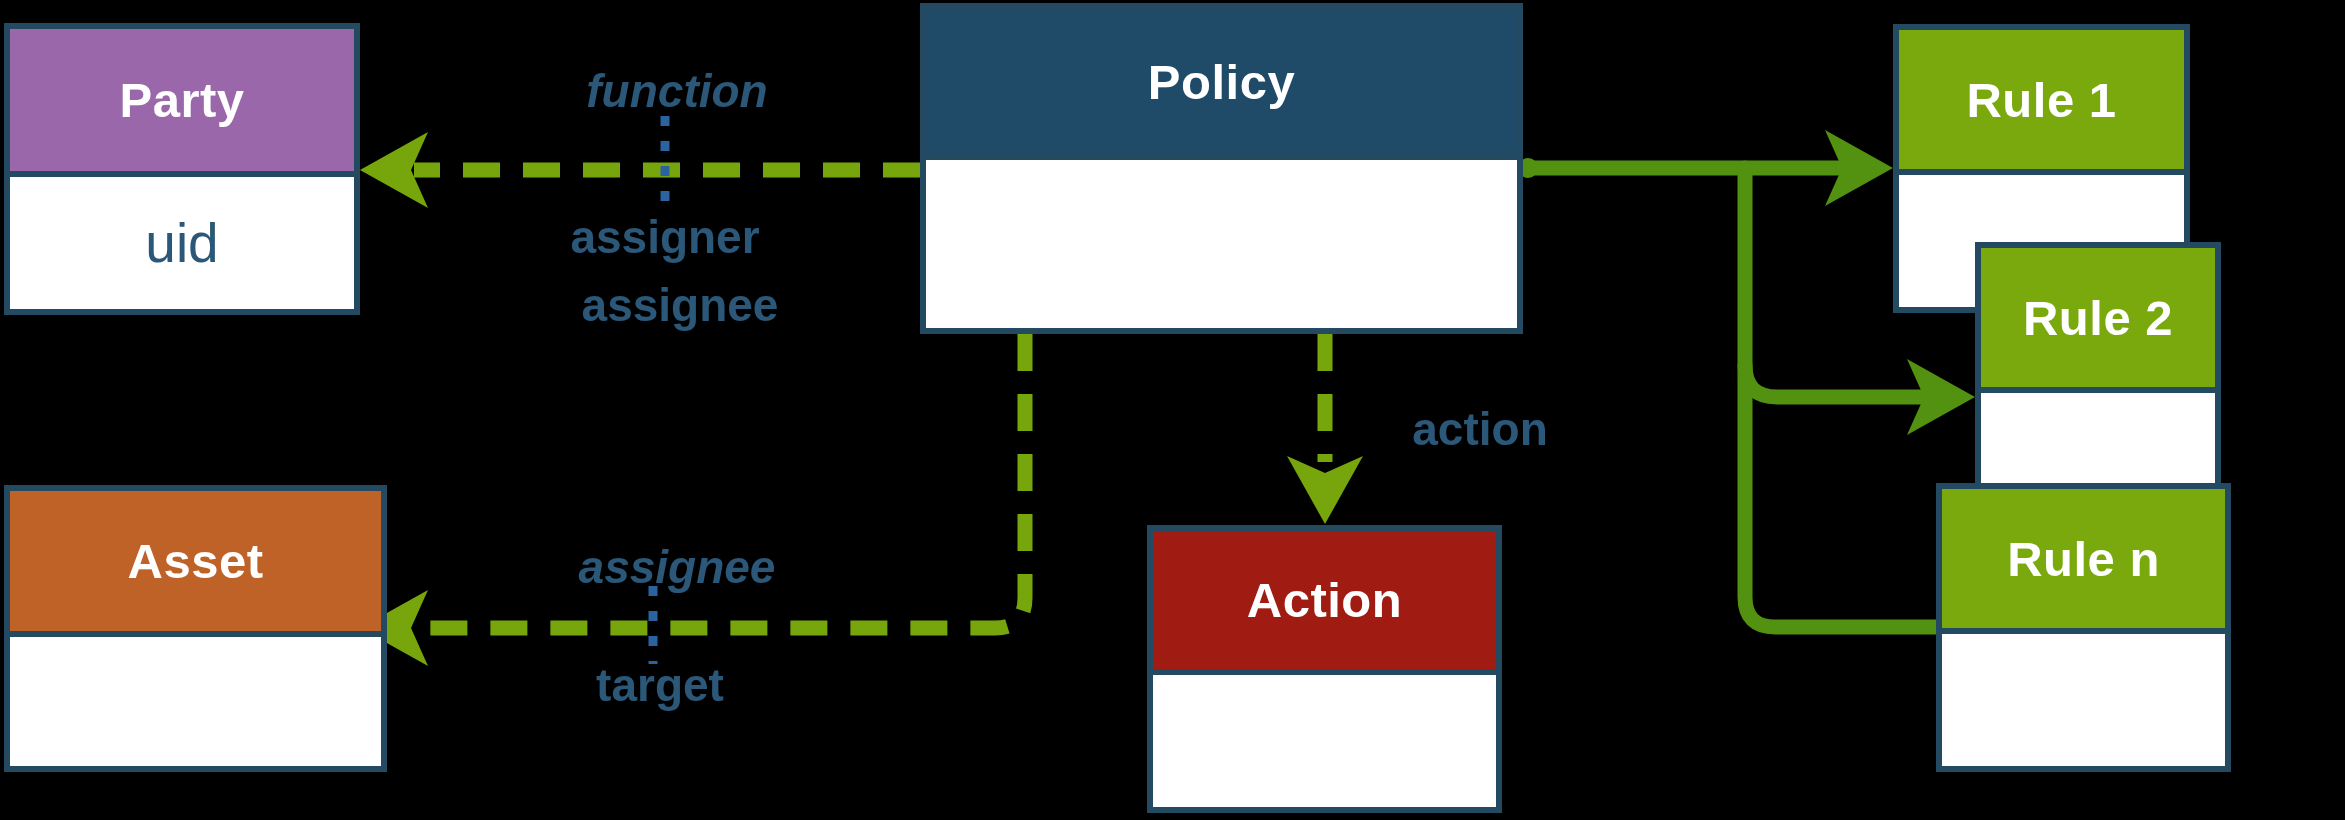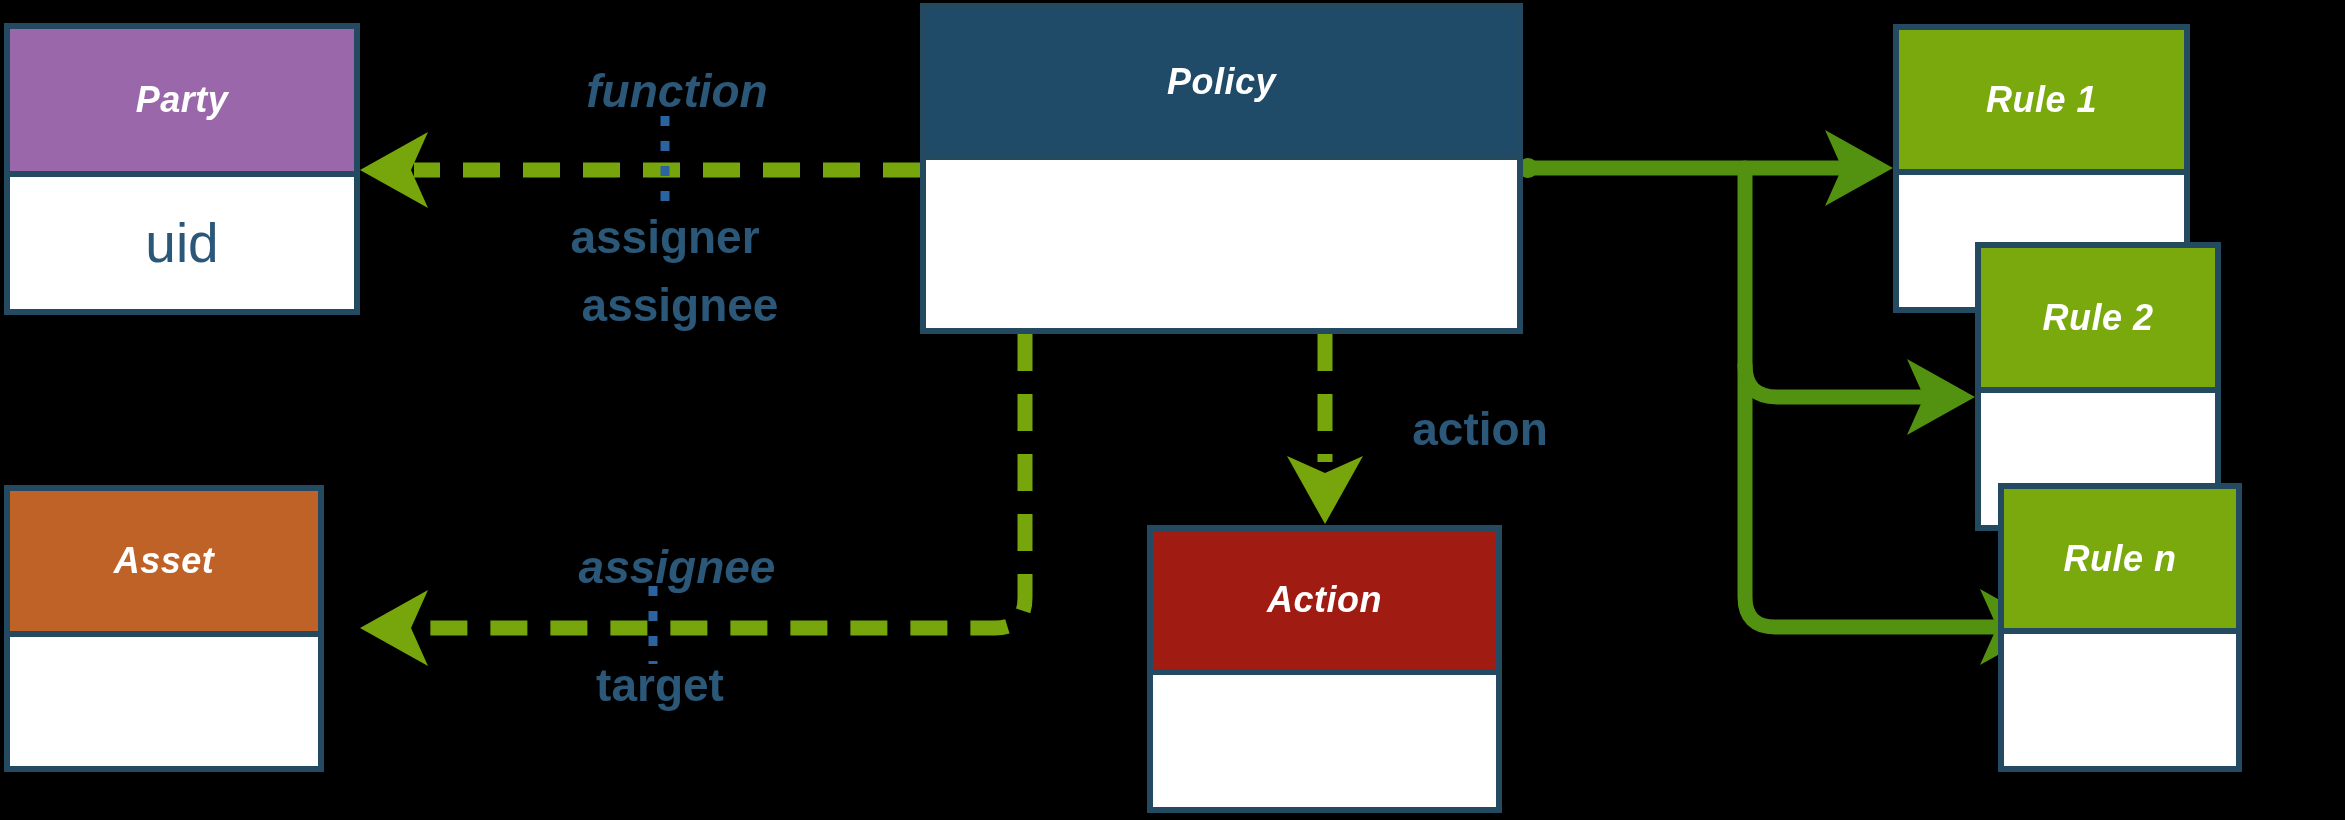--- a/index.html
+++ b/index.html
@@ -25,44 +25,43 @@
     flex-direction: column;
   }
   .box-header {
     box-sizing: content-box;
     border-bottom: 6px solid var(--border, #234a61);
     display: flex;
     align-items: center;
     justify-content: center;
     color: var(--title-text, #fff);
     font-weight: bold;
-    font-size: 36px;
+    font-size: 49px;
     letter-spacing: 0.5px;
-    font-style: italic;
   }
   .box-body {
     flex: 1;
     display: flex;
     align-items: center;
     justify-content: center;
     background: var(--box-body, #fff);
     color: var(--label-text, #2b5878);
     font-size: 55px;
   }
   #party  { left: 4px;    top: 23px;  width: 356px; height: 292px; z-index: 2; }
   #party  .box-header { height: 142px; background: var(--party-header, #9a67ab); }
-  #asset  { left: 4px;    top: 485px; width: 320px; height: 287px; z-index: 2; }
+  #asset  { left: 4px;    top: 485px; width: 383px; height: 287px; z-index: 2; }
   #asset  .box-header { height: 140px; background: var(--asset-header, #bf6227); }
   #policy { left: 920px;  top: 3px;   width: 603px; height: 331px; z-index: 2; gap: 32px; }
   #policy .box-header { height: 145px; background: var(--policy-header, #1f4a68); }
   #action { left: 1147px; top: 525px; width: 355px; height: 288px; z-index: 2; }
   #action .box-header { height: 138px; background: var(--action-header, #a01b12); }
   #rule1  { left: 1893px; top: 24px;  width: 297px; height: 289px; z-index: 3; }
   #rule2  { left: 1975px; top: 242px; width: 246px; height: 289px; z-index: 4; }
-  #rulen  { left: 1998px; top: 483px; width: 244px; height: 289px; z-index: 5; gap: 24px; }
+  #rulen  { left: 1936px; top: 483px; width: 295px; height: 289px; z-index: 5; gap: 24px; }
   #rule1 .box-header, #rule2 .box-header, #rulen .box-header {
     height: 139px; background: var(--rule-header, #79a90c);
   }
   
   .edge-label {
     position: absolute;
     transform: translateX(-50%);
     color: var(--label-text, #2b5878);
     font-weight: bold;
     font-size: 46px;

